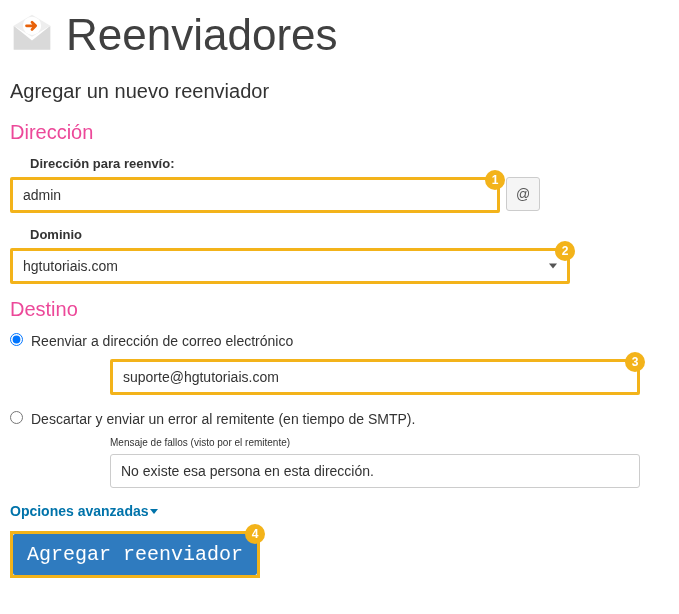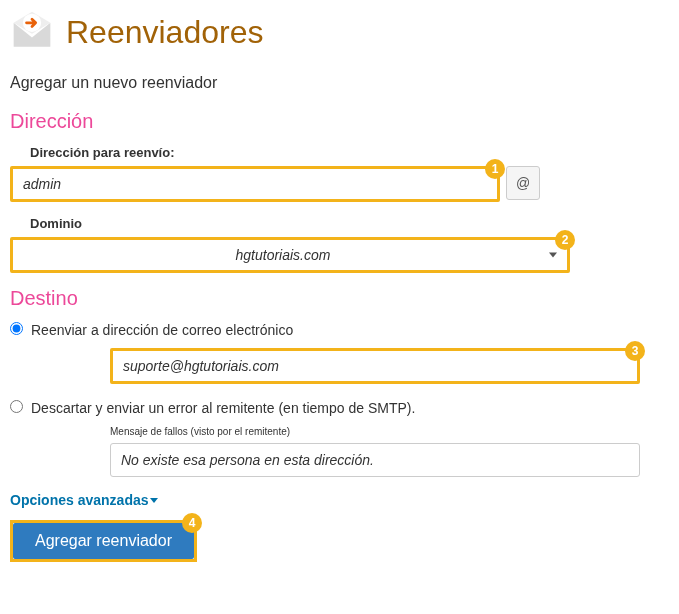--- a/index.html
+++ b/index.html
@@ -16,26 +16,26 @@
       gap: 12px;
       margin-bottom: 20px;
     }
     .header-icon {
       width: 44px;
       height: 44px;
       position: relative;
     }
     .header-icon svg { width: 100%; height: 100%; }
     .page-title {
-      font-size: 32px;
+      font-size: 44px;
       font-weight: 400;
-      color: #a16207;
+      color: #404040;
     }
     h2.subtitle {
-      font-size: 16px;
+      font-size: 20px;
       font-weight: 400;
       color: #333;
       margin-bottom: 18px;
     }
     h3.section {
       font-size: 20px;
       font-weight: 400;
       color: #ec4899;
       margin-bottom: 12px;
       margin-top: 10px;
@@ -65,24 +65,23 @@
     }
     input[type="text"], select {
       width: 100%;
       height: 34px;
       padding: 6px 10px;
       font-size: 14px;
       border: 1px solid #ccc;
       border-radius: 3px;
       background: #fff;
       color: #333;
-      font-style: italic;
     }
     .hl input[type="text"], .hl select { border: none; height: 30px; }
-    select { appearance: none; -webkit-appearance: none; background-image: none; padding-right: 24px; text-align: center; }
+    select { appearance: none; -webkit-appearance: none; background-image: none; padding-right: 24px; }
     .select-wrap { position: relative; }
     .select-wrap::after {
       content: "";
       position: absolute;
       right: 10px;
       top: 50%;
       transform: translateY(-50%);
       width: 0; height: 0;
       border-left: 4px solid transparent;
       border-right: 4px solid transparent;
@@ -158,24 +157,25 @@
     .adv-caret {
       width: 0; height: 0;
       border-left: 4px solid transparent;
       border-right: 4px solid transparent;
       border-top: 5px solid #0073aa;
     }
     .submit-btn {
       background: #2f7bbf;
       color: #fff;
       border: none;
-      padding: 9px 22px;
-      font-size: 16px;
+      padding: 9px 14px;
+      font-size: 20px;
       cursor: pointer;
       border-radius: 2px;
+      font-family: Liberation Mono, monospace;
     }
     .submit-hl {
       border: 3px solid #f3b31a;
       display: inline-block;
       position: relative;
     }
   </style>
 </head>
 <body>
 

